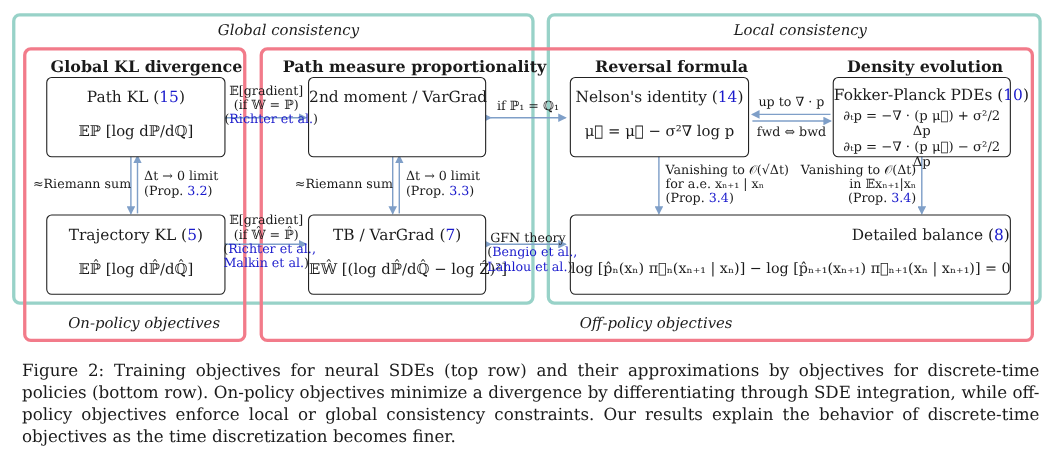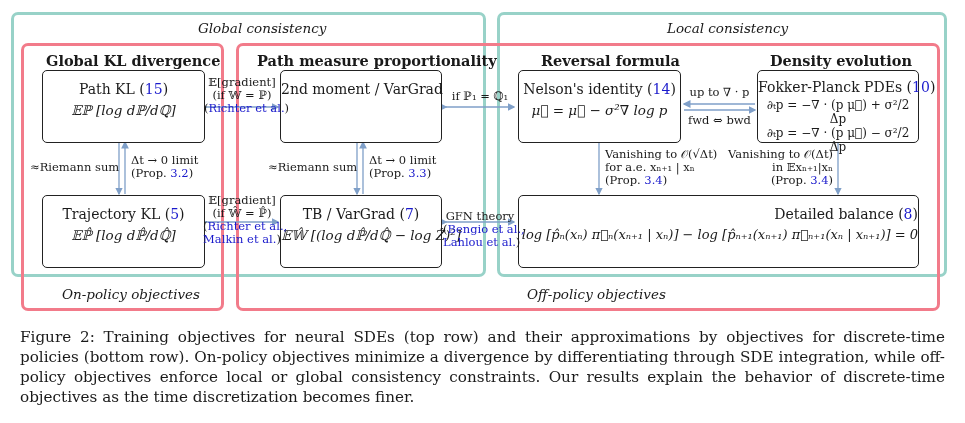--- a/index.html
+++ b/index.html
@@ -6,21 +6,21 @@
   body { width:965px; height:423px; position:relative; overflow:hidden;
          font-family:"DejaVu Serif","Liberation Serif",serif; color:#1a1a1a; }
   .region { position:absolute; box-sizing:border-box; border-radius:7px; }
   .teal { border:3px solid #98d2c8; }
   .pink { border:3px solid #f27b8a; }
   .region-label { position:absolute; font-style:italic; font-size:13.5px; white-space:nowrap; }
   .section-title { position:absolute; font-weight:bold; font-size:14.5px; white-space:nowrap; text-align:right; }
   .node { position:absolute; box-sizing:border-box; border:1.4px solid #222; border-radius:5px;
           background:#fff; text-align:center; }
   .node .t { display:block; font-size:14px; margin-top:10px; white-space:nowrap; }
-  .node .f { display:block; font-size:13.5px; margin-top:5px; white-space:nowrap;font-style:italic; }
+  .node .f { display:block; font-size:13.5px; margin-top:15px; white-space:nowrap; }
   .ref { color:#1a1acc; }
   .edge-label { position:absolute; font-size:11.5px; line-height:13px; text-align:center; white-space:nowrap; }
   .edge-label.left { text-align:left; }
   .edge-label.right { text-align:right; }
   .cite { color:#1a1acc;margin-top:13px; }
   .paren { color:#1a1a1a; }
   svg.arrows { position:absolute; left:0; top:0; }
   .caption { position:absolute; left:20px; top:327px; width:925px; font-size:15.2px; line-height:20px;
              text-align:justify; }
   .small-math { font-size:12px; line-height:14px; display:block; }

